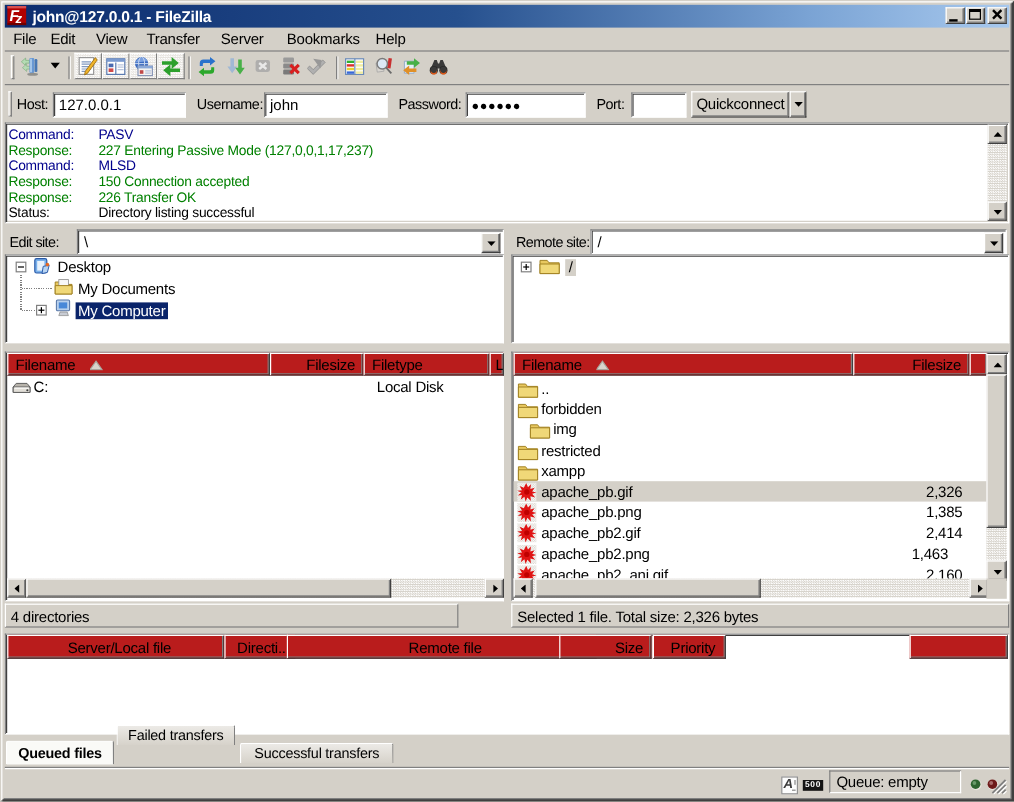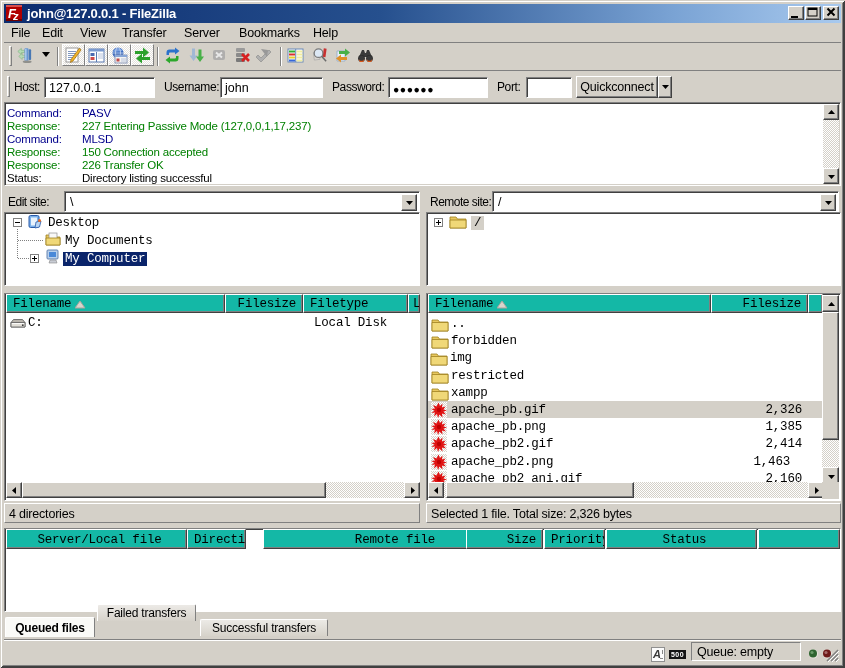--- a/index.html
+++ b/index.html
@@ -54,22 +54,22 @@
 
 .combo-label { position:absolute; font-size:12px; letter-spacing:-0.5px; top:4px; }
 .combo { position:absolute; top:0; height:21px; background:#fff;
   border-top:1px solid #808080; border-left:1px solid #808080; border-bottom:1px solid #fff; border-right:1px solid #fff;
   box-shadow: inset 1px 1px 0 #404040; font-size:12.5px; }
 .combo-arrow { position:absolute; top:2px; right:2px; width:16px; height:17px; background:#d4d0c8;
   border-top:1px solid #ffffff; border-left:1px solid #ffffff; border-bottom:1px solid #404040; border-right:1px solid #404040;
   box-shadow: inset -1px -1px 0 #808080; }
 .pane { position:absolute; background:#fff;
   border-top:1px solid #808080; border-left:1px solid #808080; border-bottom:1px solid #fff; border-right:1px solid #fff;
-  box-shadow: inset 1px 1px 0 #404040; font-family: Liberation Mono, monospace; }
-.hcell { position:absolute; top:0; height:19px; background:#14b8a6;
+  box-shadow: inset 1px 1px 0 #404040; }
+.hcell { position:absolute; top:0; height:19px; background:#b91c1c;
   border-top:1px solid #ffffff; border-left:1px solid #ffffff; border-bottom:1px solid #404040; border-right:1px solid #404040;
   box-shadow: inset -1px -1px 0 #808080; font-size:12.5px; letter-spacing:-0.2px; padding:2px 0 0 6px; white-space:nowrap; overflow:hidden; }
 .row { position:absolute; height:17px; font-size:12.5px; letter-spacing:-0.2px; white-space:nowrap; }
 .statusrow { position:absolute; height:20px; background:#d4d0c8; font-size:12.5px; letter-spacing:-0.2px;
   border-top:1px solid #fff; border-left:1px solid #fff; border-bottom:1px solid #808080; border-right:1px solid #808080; padding:3px 0 0 4px; }
 #queue .hcell { height:20px; padding-top:3px;text-align:center; }
 
 .tab { position:absolute; background:#d4d0c8; font-size:12px; letter-spacing:-0.2px; text-align:center;
   border-top:1px solid #ffffff; border-left:1px solid #ffffff; border-right:1px solid #808080; }
 
@@ -364,21 +364,21 @@
       </div>
     <div class="sb-trough" style="left:16px;top:0;width:382px;height:16px"></div>
     <div class="sb-thumb" style="left:16px;top:0;width:304px;height:16px"></div>
     <div class="sb-btn" style="right:0;top:0;width:16px;height:16px">
         <svg class="arrow" style="left:6px;top:4px" width="5" height="8">
           <polygon points="0,0 0,7 4,3.5" fill="#000"></polygon>
         </svg>
       </div>
   </div>
 </div>
-<div class="statusrow" style="left:4px;top:503px;width:416px">4 directories</div>
+<div class="statusrow" style="left:4px;top:503px;width:378px">4 directories</div>
 
 <div class="pane" id="remotelist" style="left:426px;top:293px;width:415px;height:208px">
   <div class="hcell" style="left:1px;width:283px">Filename<svg class="abs" style="left:68px;top:5px" width="11" height="9">
         <polygon points="5,1 10,8 0,8" fill="#d8d4cc" stroke="#a8a49c" stroke-width="1"></polygon>
       </svg></div>
   <div class="hcell" style="left:284px;width:97px;text-align:right;padding-right:6px">Filesize</div>
   <div class="hcell" style="left:381px;width:15px"></div>
   <svg style="position:absolute;width:0;height:0">
       <defs>
     <pattern id="chk" width="2" height="2" patternUnits="userSpaceOnUse">
@@ -402,21 +402,21 @@
         <use href="#fold"></use>
       </svg>
       <span style="position:absolute;left:23px;top:2px">..</span>
     </div>
   <div class="row" style="left:1px;top:38px;width:395px">
       <svg class="abs" style="left:3px;top:1px" width="18" height="16" viewBox="0 0 18 16">
         <use href="#fold"></use>
       </svg>
       <span style="position:absolute;left:23px;top:2px">forbidden</span>
     </div>
-  <div class="row" style="left:0;top:55px;width:395px">
+  <div class="row" style="left:11px;top:55px;width:395px">
       <svg class="abs" style="left:3px;top:1px" width="18" height="16" viewBox="0 0 18 16">
         <use href="#fold"></use>
       </svg>
       <span style="position:absolute;left:23px;top:2px">img</span>
     </div>
   <div class="row" style="left:1px;top:90px;width:395px">
       <svg class="abs" style="left:3px;top:1px" width="18" height="16" viewBox="0 0 18 16">
         <use href="#fold"></use>
       </svg>
       <span style="position:absolute;left:23px;top:2px">xampp</span>
@@ -490,24 +490,23 @@
         </svg>
       </div>
   </div>
   <div class="abs" style="right:1px;bottom:1px;width:17px;height:17px;background:#d4d0c8"></div>
 </div>
 <div class="statusrow" style="left:426px;top:503px;width:415px">Selected 1 file. Total size: 2,326 bytes</div>
 
 <div class="pane" id="queue" style="left:4px;top:528px;width:837px;height:84px">
   <div class="hcell" style="left:1px;width:181px">Server/Local file</div>
   <div class="hcell" style="left:182px;width:59px">Directi...</div>
-  <div class="hcell" style="left:258px;width:258px">Remote file</div>
+  <div class="hcell" style="left:234px;width:258px">Remote file</div>
   <div class="hcell" style="left:461px;width:77px;text-align:right;padding-right:6px">Size</div>
   <div class="hcell" style="left:539px;width:61px">Priority</div>
-  <div class="hcell" style="left:601px;width:151px">Status</div>
   <div class="hcell" style="left:753px;width:82px"></div>
 </div>
 
 <div class="tab" style="left:5px;top:617px;width:90px;height:20px;font-weight:bold;padding-top:3px;background:#fafaf7;border-radius:2px 2px 0 0">Queued files</div>
 <div class="tab" style="left:97px;top:604px;width:99px;height:17px;background:linear-gradient(#eceae6,#d6d2ca);padding-top:1px;border-radius:2px 2px 0 0">Failed transfers</div>
 <div class="tab" style="left:200px;top:619px;width:128px;height:17px;background:linear-gradient(#eceae6,#d6d2ca);padding-top:1px;border-radius:2px 2px 0 0">Successful transfers</div>
 
 <div class="abs" id="bottombar" style="left:4px;top:639px;width:837px;height:25px;border-top:1px solid #808080;box-shadow:inset 0 1px 0 #ffffff">
   <div class="abs" style="left:647px;top:7px;width:14px;height:15px;background:#fcfcfc;border:1px solid #909090;font-size:11px;font-weight:bold;font-style:italic;text-align:left;padding-left:1px;color:#3a3a3a;line-height:13px">A<span style="position:absolute;right:1px;top:2px;width:1px;height:4px;background:#888"></span><span style="position:absolute;right:1px;bottom:2px;width:3px;height:1px;background:#888"></span></div>
   <div class="abs" style="left:665px;top:10px;width:17px;height:9px;background:#141414;color:#fff;font-size:7px;font-weight:bold;text-align:center;line-height:9px;letter-spacing:0.5px">500</div>

